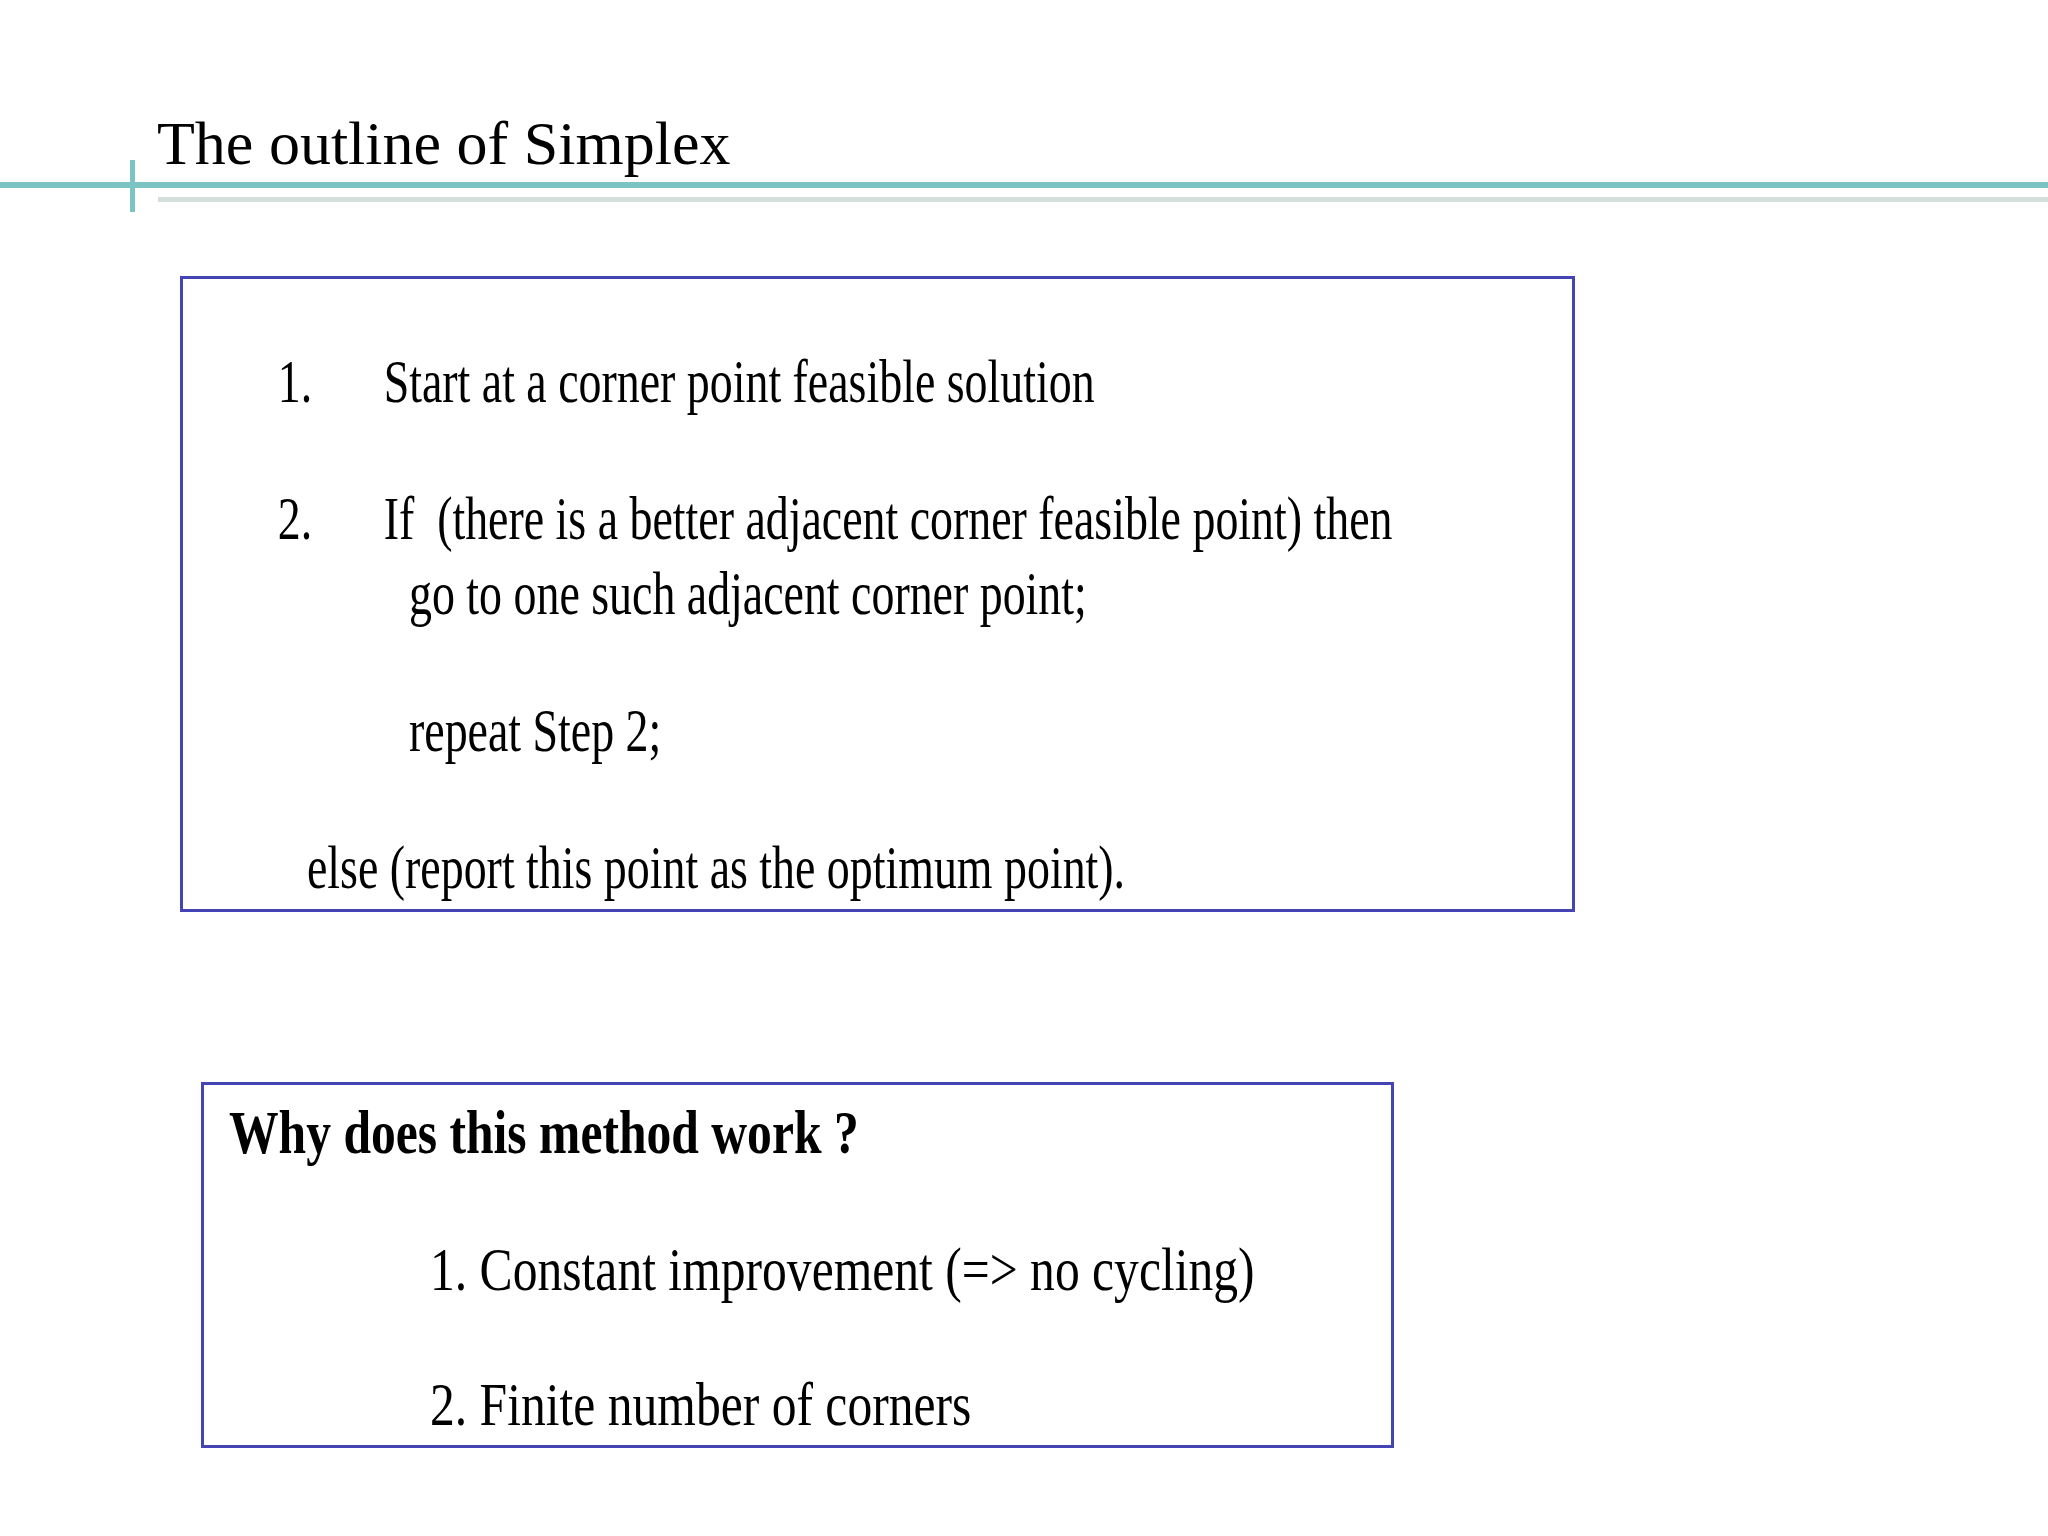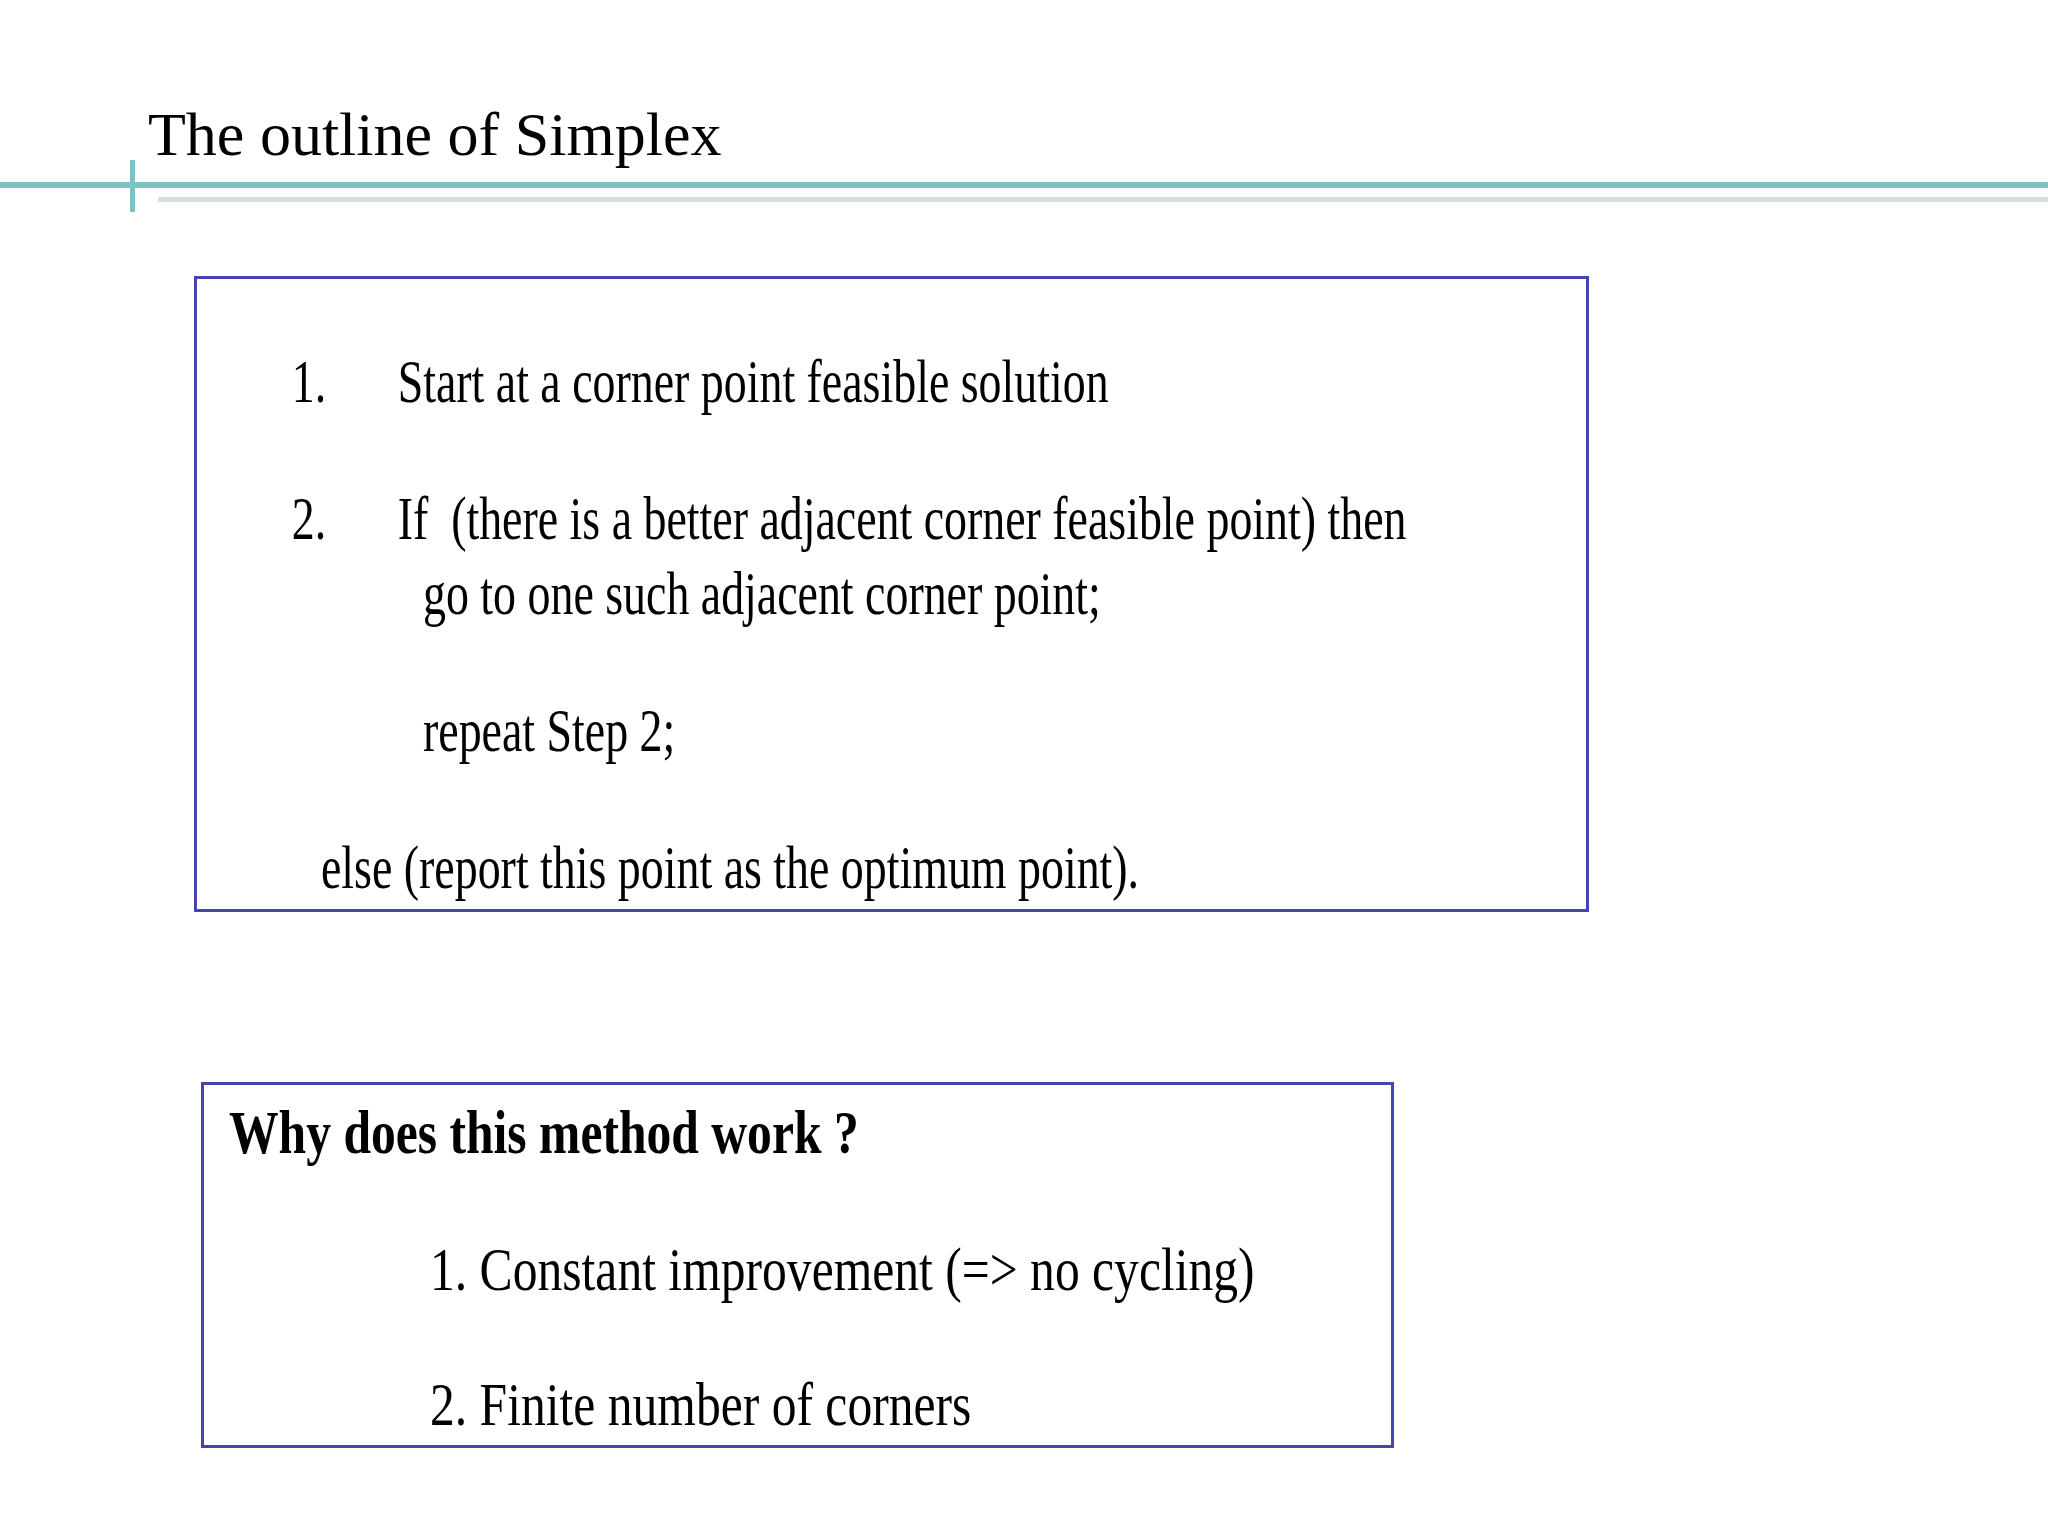--- a/index.html
+++ b/index.html
@@ -15,21 +15,21 @@
     overflow: hidden;
     font-family: "Liberation Serif", "DejaVu Serif", serif;
     color: var(--text, #000000);
   }
 
   
   .title {
     position: absolute;
     left: 148px;
     top: 103px;
-    margin: 0;
+    margin: 9px;
     font-size: 62px;
     line-height: 62px;
     font-weight: normal;
     white-space: pre;
   }
   .hline {
     position: absolute;
     left: 0;
     top: 182px;
     width: 2048px;
@@ -54,21 +54,21 @@
   }
 
   
   .box {
     position: absolute;
     border: 3px solid var(--box-border, #4444b4);
     box-sizing: border-box;
     background: #ffffff;
   }
   .box1 {
-    left: 194px;
+    left: 180px;
     top: 276px;
     width: 1395px;
     height: 636px;
     padding-left: 20px;
   }
   .box2 {
     left: 201px;
     top: 1082px;
     width: 1193px;
     height: 366px;

